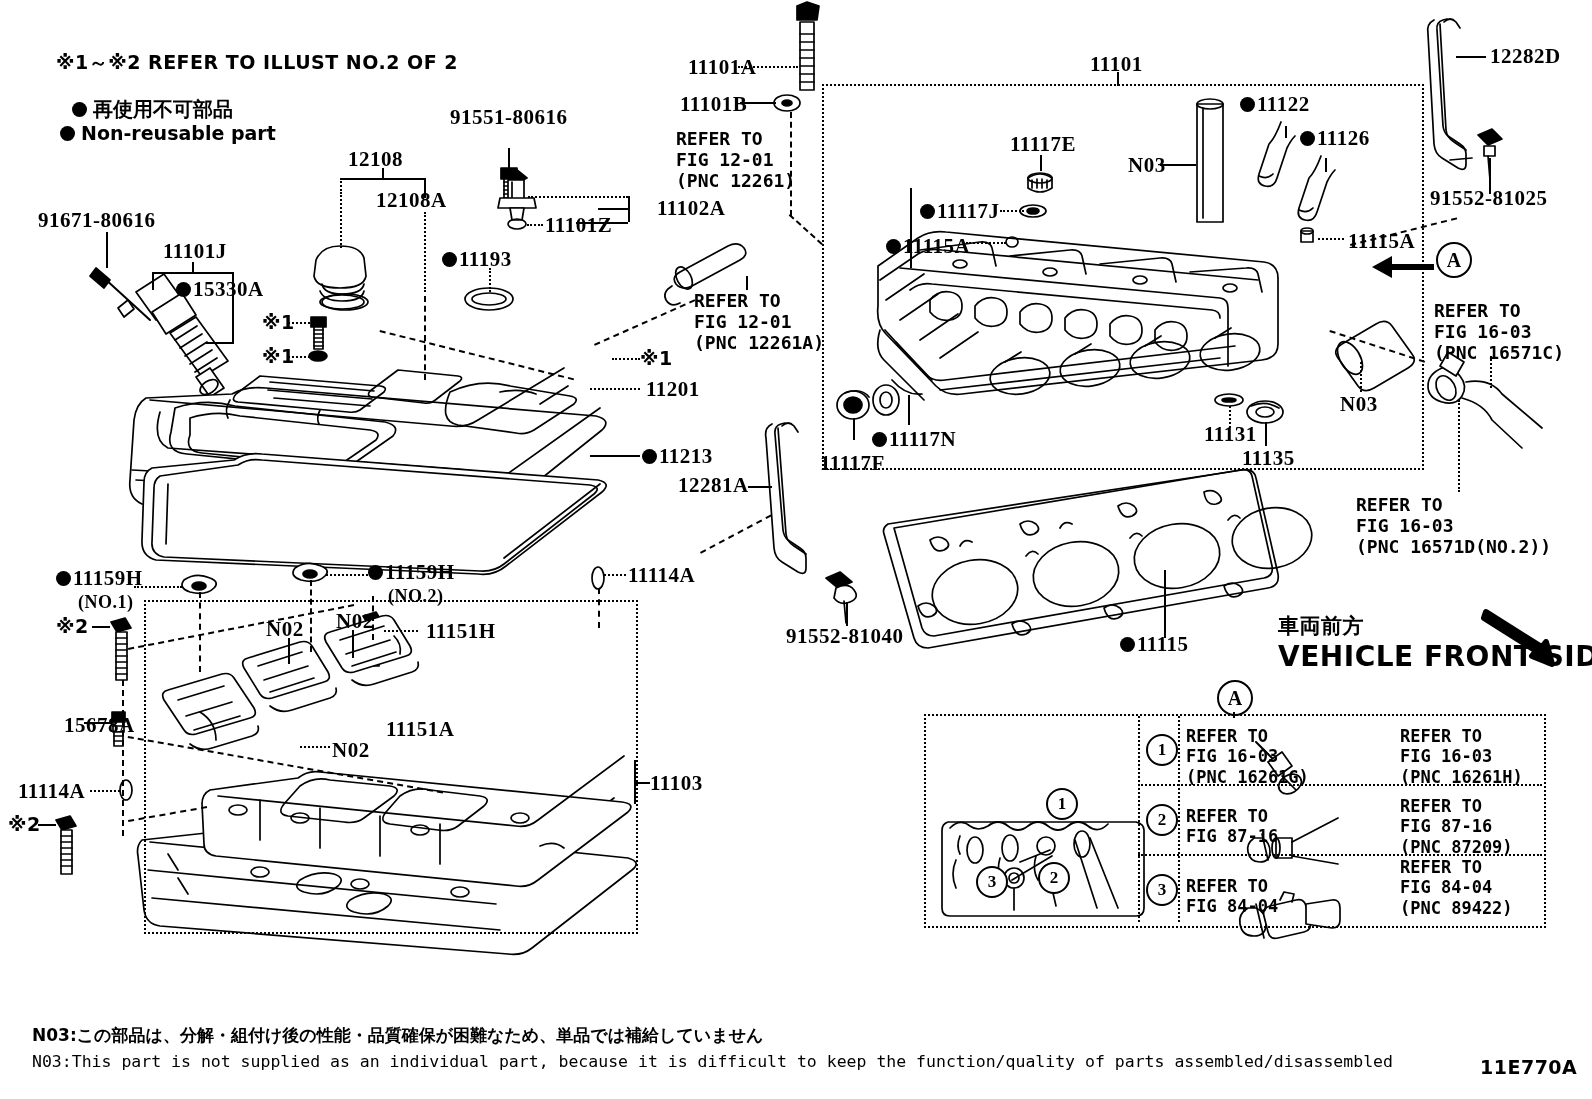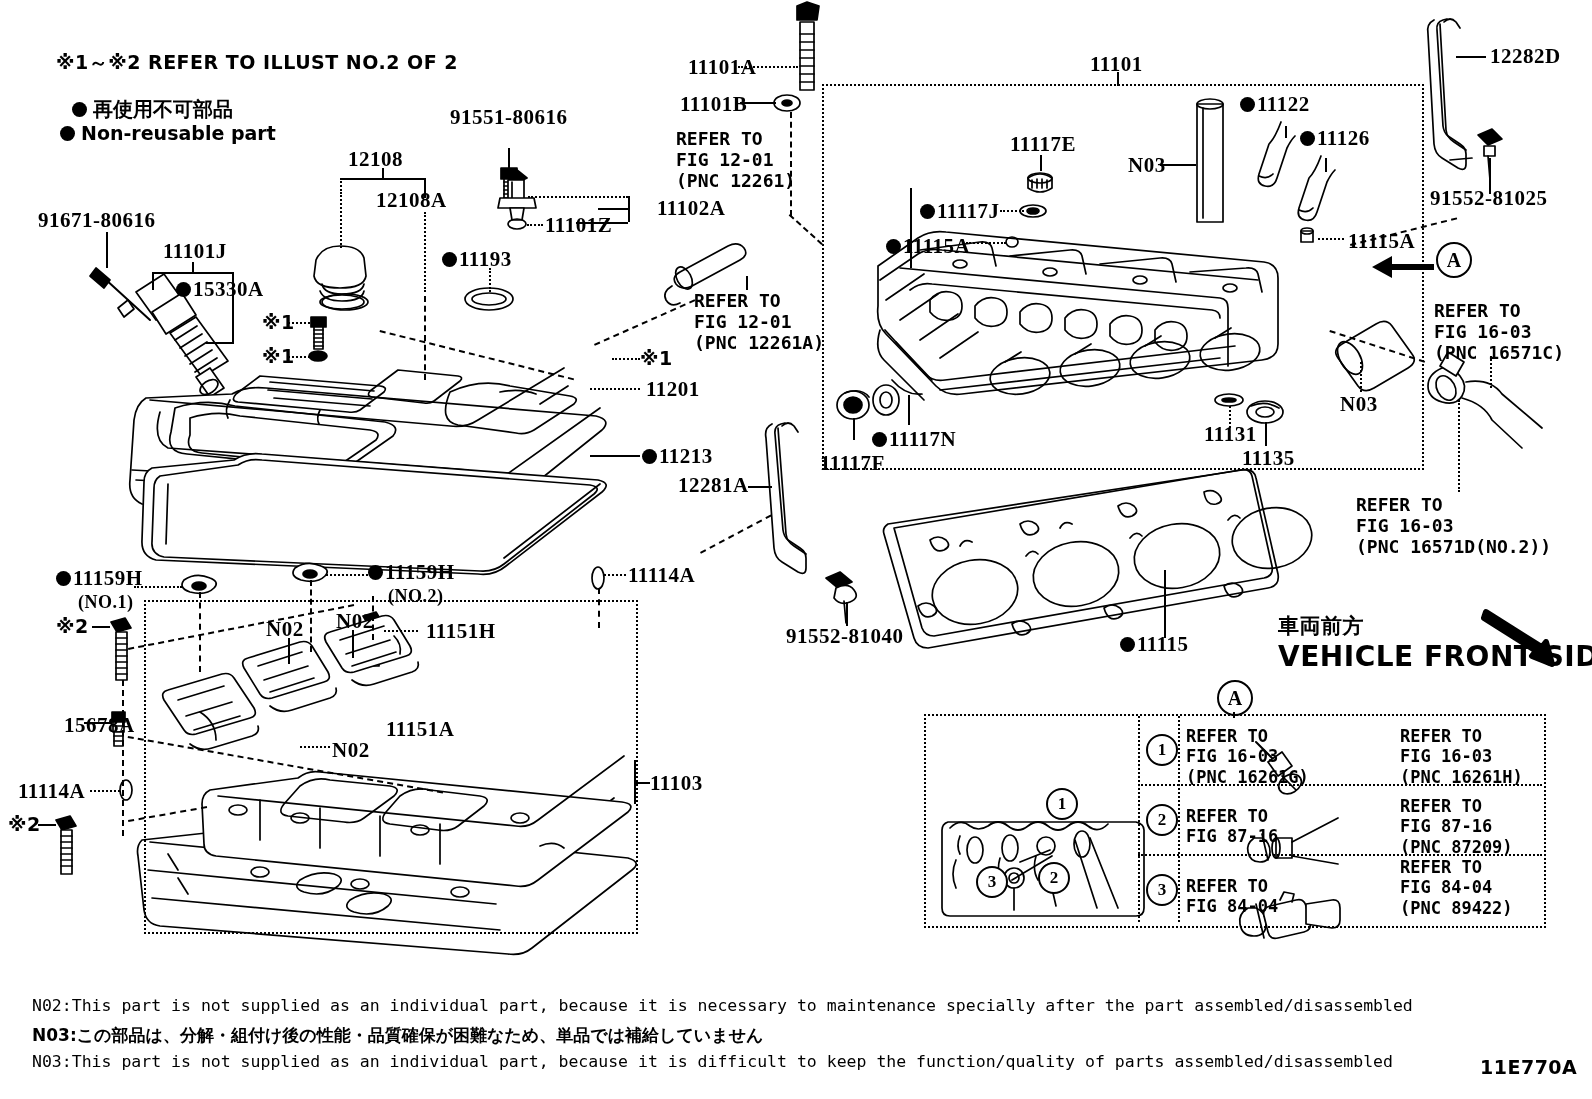--- a/index.html
+++ b/index.html
@@ -627,23 +627,20 @@
 FIG 84-04</div>
   <div class="tcell" style="left:1400px;top:857px;">REFER TO
 FIG 84-04
 (PNC 89422)</div>
 
   <div class="circ" style="left:1046px;top:788px;width:28px;height:28px;font-size:17px;">1</div>
   <div class="circ" style="left:1038px;top:862px;width:28px;height:28px;font-size:17px;">2</div>
   <div class="circ" style="left:976px;top:866px;width:28px;height:28px;font-size:17px;">3</div>
   <div class="ln vl" style="left:1060px;top:816px;height:0px;"></div>
 
-  <div class="footer" style="left:32px;top:996px;">
-    <span class="enl">N02:This part is not supplied as an individual part, because it is necessary to maintenance specially after the part assembled/disassembled</span>
-  </div>
   <div class="footer" style="left:32px;top:1024px;">
     <span class="jpl">N03:この部品は、分解・組付け後の性能・品質確保が困難なため、単品では補給していません</span>
   </div>
   <div class="footer" style="left:32px;top:1052px;">
     <span class="enl">N03:This part is not supplied as an individual part, because it is difficult to keep the function/quality of parts assembled/disassembled</span>
   </div>
 
   <div class="lbl" style="left:1480px;top:1056px;font-size:19px;font-family:'DejaVu Sans',sans-serif;">11E770A</div>
 
 </div>

